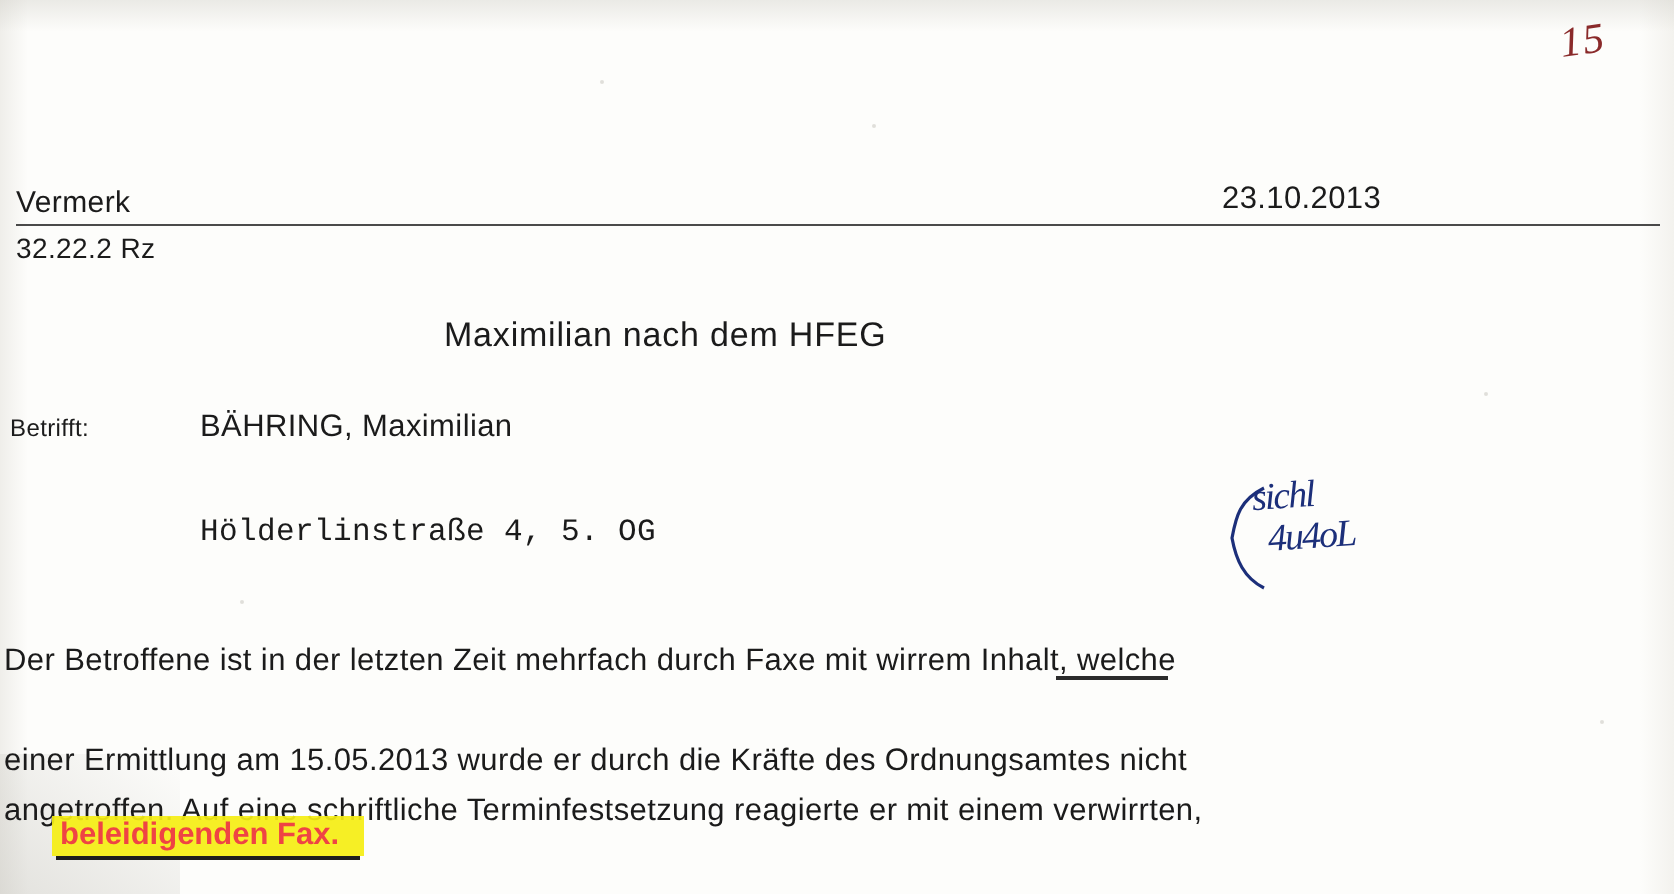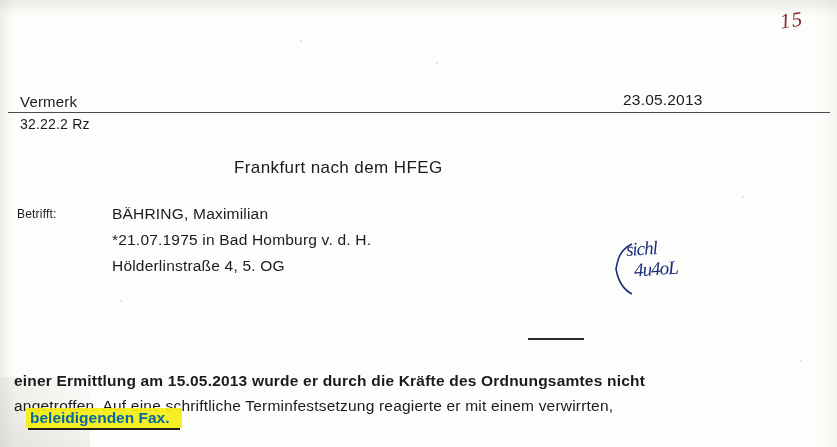--- a/index.html
+++ b/index.html
@@ -31,21 +31,20 @@
     background: #c9c7c0;
     border-radius: 50%;
     opacity: 0.55;
   }
   .doc-text {
     position: absolute;
     color: #1b1b1b;
     white-space: pre;
     font-family: "Liberation Sans", sans-serif;
     letter-spacing: 0.2px;
-    margin-left: 12px;
   }
   
   #page-number {
     position: absolute;
     right: 34px;
     top: 8px;
     font-family: "Liberation Serif", serif;
     font-style: italic;
     font-size: 21px;
     color: #8a2a2a;
@@ -87,29 +86,29 @@
     left: 5px;
     top: 207px;
     font-size: 12px;
   }
   .subject-line {
     left: 100px;
     font-size: 15.5px;
   }
   #subj-0 { top: 205px; }
   #subj-1 { top: 231px; }
-  #subj-2 { top: 257px; }
+  #subj-2 { top: 257px; font-family: Liberation Mono, monospace; }
   #subj-3 { top: 283px; }
   .body-line {
     left: 2px;
     font-size: 15.5px;
   }
   #body-0 { top: 322px; }
   #body-1 { top: 347px; }
-  #body-2 { top: 372px; font-weight: bold; }
+  #body-2 { top: 372px; }
   #body-3 { top: 397px; }
   
   #underline-wirrem {
     position: absolute;
     left: 528px;
     top: 338px;
     width: 56px;
     height: 1.5px;
     background: #2b2b2b;
   }
@@ -122,21 +121,21 @@
     height: 20px;
     background: #f5ee12;
     opacity: 0.92;
   }
   #body-4 {
     position: absolute;
     left: 30px;
     top: 409px;
     font-size: 15.5px;
     font-weight: bold;
-    color: #0369a1;
+    color: #ef4444;
     white-space: pre;
   }
   #underline-final {
     position: absolute;
     left: 28px;
     top: 428px;
     width: 152px;
     height: 1.5px;
     background: #1d1d1d;
   }
@@ -204,39 +203,39 @@
 
   <div class="scan-speck" style="left:300px; top:40px; width:2px; height:2px;"></div>
   <div class="scan-speck" style="left:436px; top:62px; width:2px; height:2px;"></div>
   <div class="scan-speck" style="left:742px; top:196px; width:2px; height:2px;"></div>
   <div class="scan-speck" style="left:120px; top:300px; width:2px; height:2px;"></div>
   <div class="scan-speck" style="left:800px; top:360px; width:2px; height:2px;"></div>
 
   <div id="page-number">15</div>
 
   <div class="doc-text" id="vermerk-label">Vermerk</div>
-  <div class="doc-text" id="doc-date">23.05.2013</div>
+  <div class="doc-text" id="doc-date">23.10.2013</div>
   <div id="header-rule"></div>
   <div class="doc-text" id="file-ref">32.22.2 Rz</div>
 
-  <div class="doc-text" id="doc-title">Frankfurt nach dem HFEG</div>
+  <div class="doc-text" id="doc-title">Maximilian nach dem HFEG</div>
 
   <div class="doc-text" id="betrifft-label">Betrifft:</div>
   <div class="doc-text subject-line" id="subj-0">BÄHRING, Maximilian</div>
-  <div class="doc-text subject-line" id="subj-1">*21.07.1975 in Bad Homburg v. d. H.</div>
   <div class="doc-text subject-line" id="subj-2">Hölderlinstraße 4, 5. OG</div>
 
   <div id="annotation">
     <svg id="annot-bracket" viewBox="0 0 22 54">
       <path d="M20 2 C8 8, 6 16, 4 27 C6 38, 10 47, 20 52" fill="none" stroke="#1c2f7a" stroke-width="1.6"></path>
     </svg>
     <div id="annot-line-0">sichl</div>
     <div id="annot-line-1">4u4oL</div>
   </div>
 
+  <div class="doc-text body-line" id="body-0">Der Betroffene ist in der letzten Zeit mehrfach durch Faxe mit wirrem Inhalt, welche</div>
   <div id="underline-wirrem"></div>
   <div class="doc-text body-line" id="body-2">einer Ermittlung am 15.05.2013 wurde er durch die Kräfte des Ordnungsamtes nicht</div>
   <div class="doc-text body-line" id="body-3">angetroffen. Auf eine schriftliche Terminfestsetzung reagierte er mit einem verwirrten,</div>
 
   <div id="highlight-box"></div>
   <div id="body-4">beleidigenden Fax.</div>
   <div id="underline-final"></div>
 </div>
 
 </body></html>

